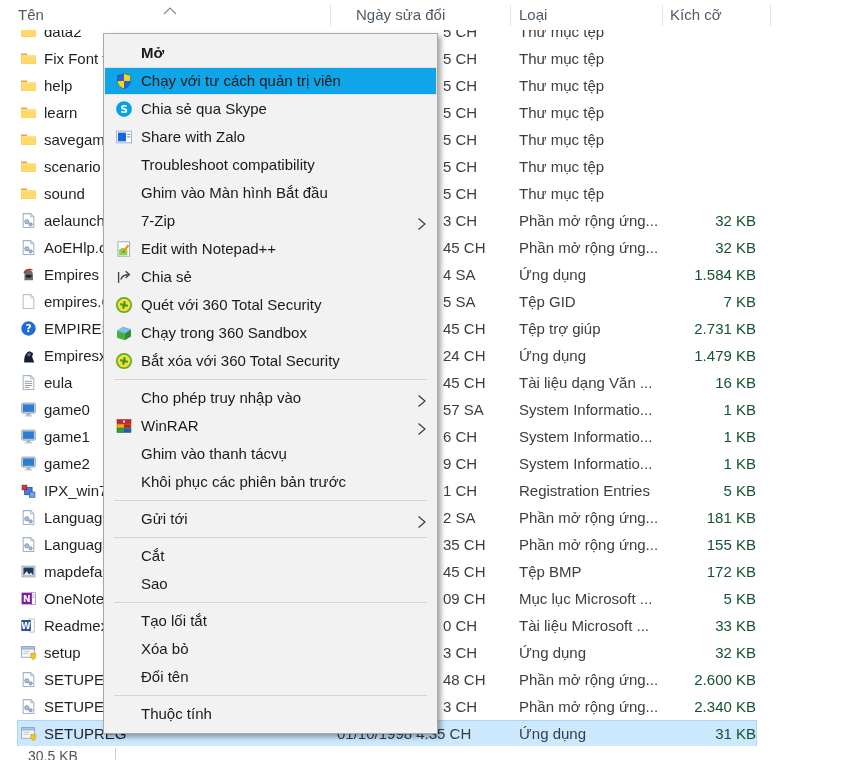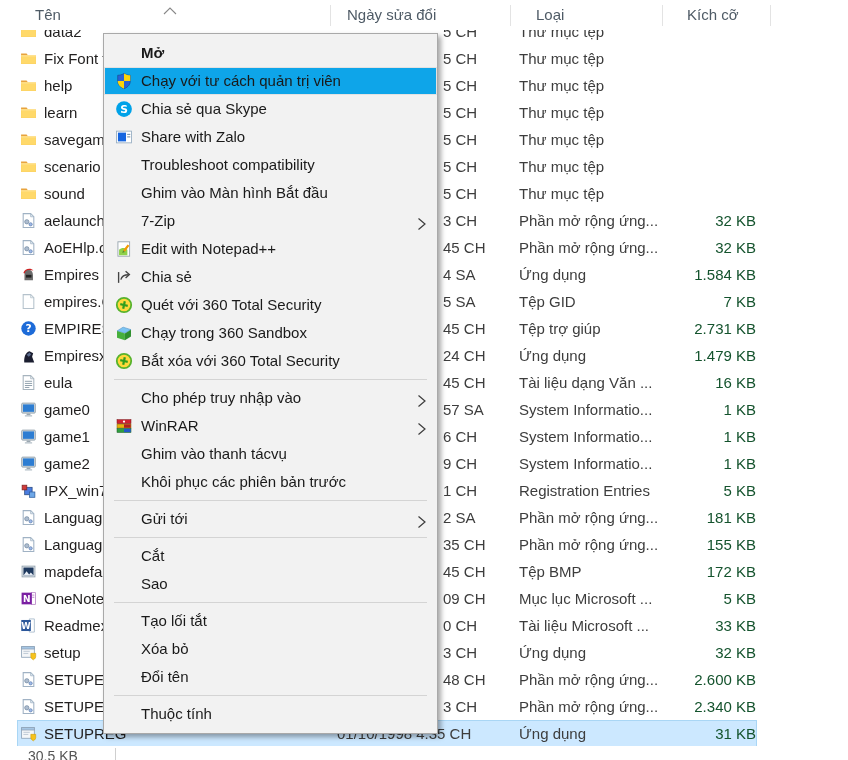--- a/index.html
+++ b/index.html
@@ -4,21 +4,21 @@
 <style>
   html,body{margin:0;padding:0;}
   body{
     width:848px;height:760px;overflow:hidden;position:relative;
     background:#ffffff;
     font-family:"Liberation Sans","DejaVu Sans",sans-serif;
     -webkit-font-smoothing:antialiased;
   }
   
   .colheader{position:absolute;left:0;top:0;width:848px;height:30px;background:#fff;z-index:5;}
-  .hcell{position:absolute;top:6px;font-size:15px;color:#4f5b66;white-space:nowrap;cursor:default;margin-left:17px;}
+  .hcell{position:absolute;top:6px;font-size:15px;color:#4f5b66;white-space:nowrap;cursor:default;}
   .hsep{position:absolute;top:5px;width:1px;height:21px;background:#e3e3e3;}
   .sorticon{position:absolute;left:163px;top:1px;}
   
   .rows{position:absolute;left:0;top:0;width:848px;height:760px;z-index:1;}
   .frow{position:absolute;left:0;width:848px;height:27px;font-size:15px;color:#211f1f;}
   .frow.sel::before{content:"";position:absolute;left:17px;top:0;width:740px;height:27px;
     background:#cce8ff;box-shadow:inset 0 0 0 1px #a9d6f5;}
   .fcell{position:absolute;top:0;height:27px;line-height:27px;white-space:nowrap;}
   .ficon{position:absolute;left:20px;top:5px;width:17px;height:17px;}
   .ficon svg{width:17px;height:17px;display:block;}
@@ -442,21 +442,21 @@
   </div>
 </div>
 
 <div class="colheader">
   <span class="sorticon">
     <svg width="14" height="8" viewBox="0 0 14 8">
         <polyline points="1,7 7,1 13,7" fill="none" stroke="#888" stroke-width="1.1"></polyline>
       </svg>
   </span>
   <span class="hcell" style="left:18px">Tên</span>
-  <span class="hcell" style="left:330px">Ngày sửa đổi</span>
+  <span class="hcell" style="left:356px">Ngày sửa đổi</span>
   <span class="hcell" style="left:519px">Loại</span>
   <span class="hcell" style="left:670px">Kích cỡ</span>
   <span class="hsep" style="left:330px"></span>
   <span class="hsep" style="left:510px"></span>
   <span class="hsep" style="left:662px"></span>
   <span class="hsep" style="left:770px"></span>
 </div>
 
 <div class="statusbar">
   <span class="statustext">30,5 KB</span>

